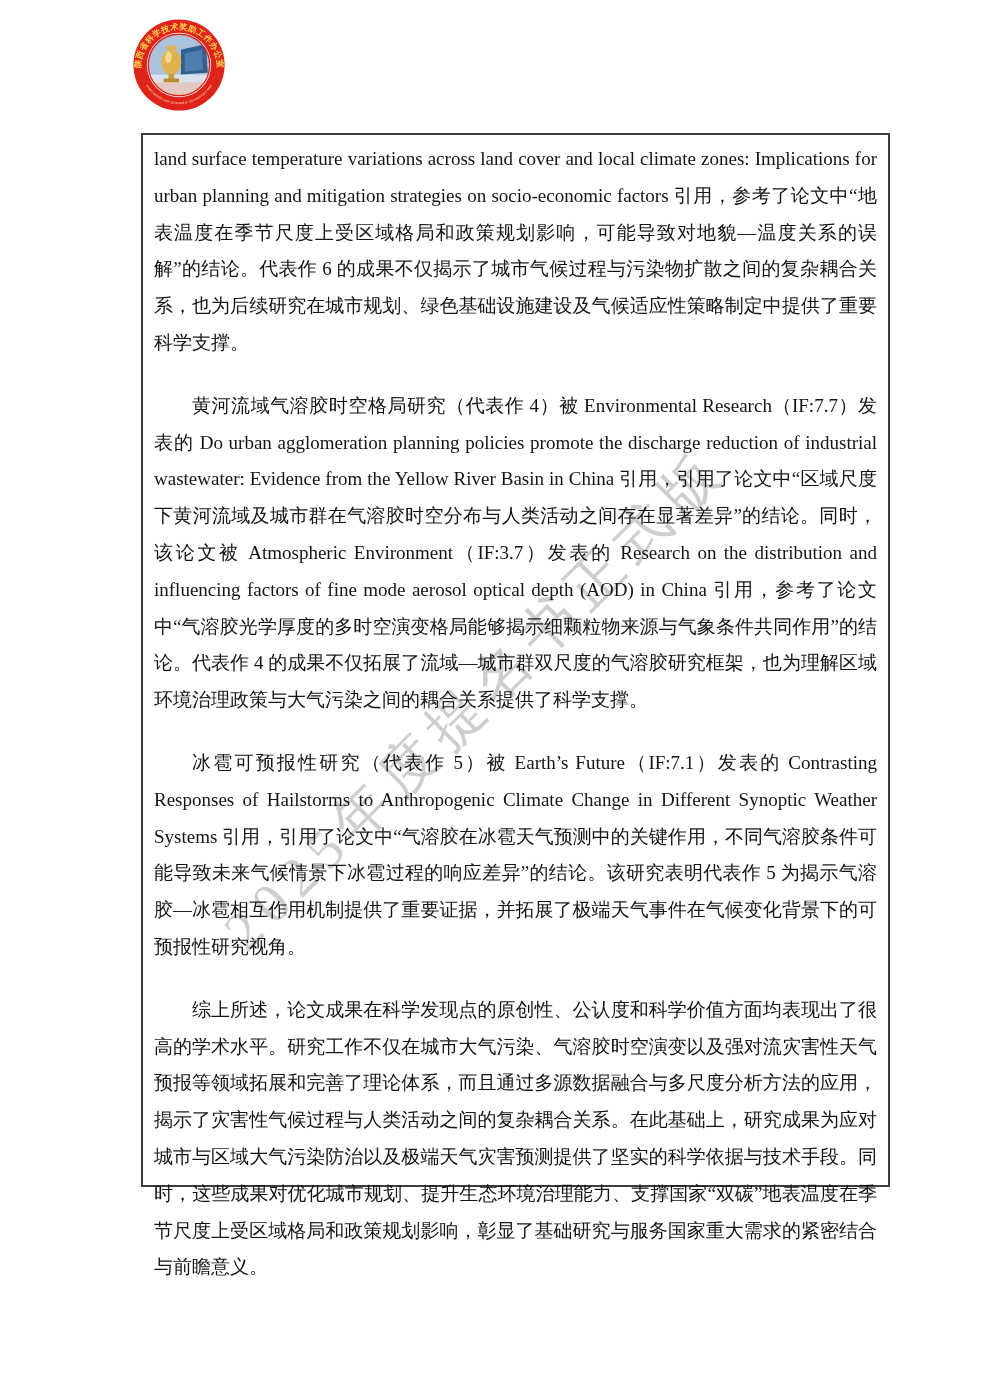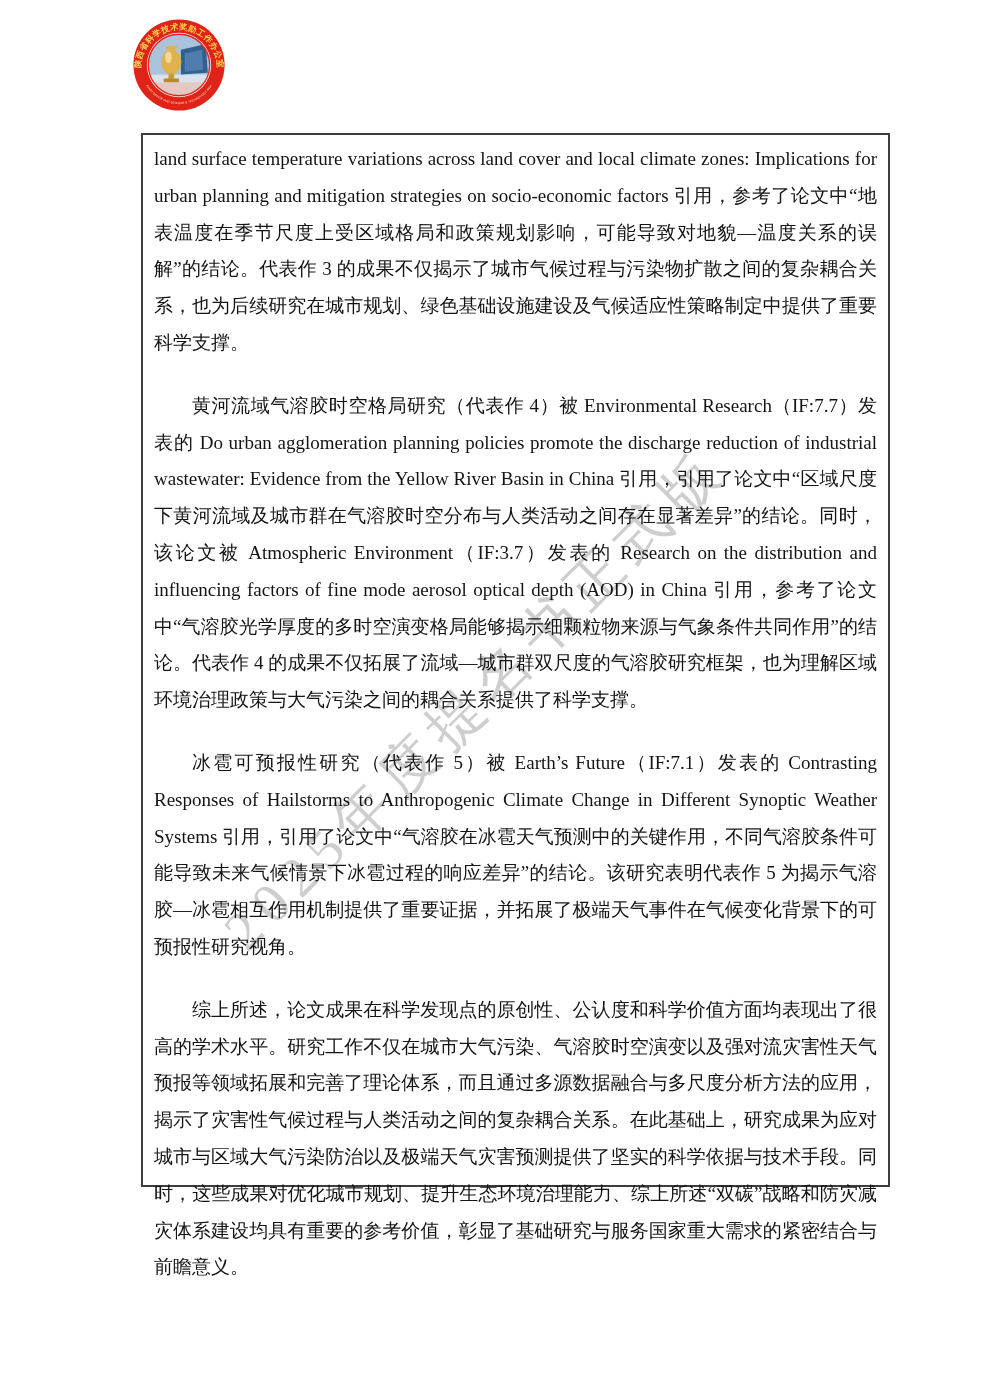--- a/index.html
+++ b/index.html
@@ -102,19 +102,19 @@
       </text>
       <text font-size="3" fill="#fff3c4" letter-spacing="0.2" font-family="'Liberation Sans','DejaVu Sans',sans-serif">
         <textPath href="#arcBottom" startOffset="50%" text-anchor="middle">SHAANXI OFFICE FOR SCIENCE &amp; TECHNOLOGY AWARD</textPath>
       </text>
     </svg>
   </div>
 
   <div class="watermark">2025年度提名书正式版</div>
 
   <div class="content-box">
-    <p>land surface temperature variations across land cover and local climate zones: Implications for urban planning and mitigation strategies on socio-economic factors 引用，参考了论文中“地表温度在季节尺度上受区域格局和政策规划影响，可能导致对地貌—温度关系的误解”的结论。代表作 3 的成果不仅揭示了城市气候过程与污染物扩散之间的复杂耦合关系，也为后续研究在城市规划、绿色基础设施建设及气候适应性策略制定中提供了重要科学支撑。</p>
+    <p>land surface temperature variations across land cover and local climate zones: Implications for urban planning and mitigation strategies on socio-economic factors 引用，参考了论文中“地表温度在季节尺度上受区域格局和政策规划影响，可能导致对地貌—温度关系的误解”的结论。代表作 6 的成果不仅揭示了城市气候过程与污染物扩散之间的复杂耦合关系，也为后续研究在城市规划、绿色基础设施建设及气候适应性策略制定中提供了重要科学支撑。</p>
     <p class="indent">黄河流域气溶胶时空格局研究（代表作 4）被 Environmental Research（IF:7.7）发表的 Do urban agglomeration planning policies promote the discharge reduction of industrial wastewater: Evidence from the Yellow River Basin in China 引用，引用了论文中“区域尺度下黄河流域及城市群在气溶胶时空分布与人类活动之间存在显著差异”的结论。同时，该论文被 Atmospheric Environment（IF:3.7）发表的 Research on the distribution and influencing factors of fine mode aerosol optical depth (AOD) in China 引用，参考了论文中“气溶胶光学厚度的多时空演变格局能够揭示细颗粒物来源与气象条件共同作用”的结论。代表作 4 的成果不仅拓展了流域—城市群双尺度的气溶胶研究框架，也为理解区域环境治理政策与大气污染之间的耦合关系提供了科学支撑。</p>
     <p class="indent">冰雹可预报性研究（代表作 5）被 Earth’s Future（IF:7.1）发表的 Contrasting Responses of Hailstorms to Anthropogenic Climate Change in Different Synoptic Weather Systems 引用，引用了论文中“气溶胶在冰雹天气预测中的关键作用，不同气溶胶条件可能导致未来气候情景下冰雹过程的响应差异”的结论。该研究表明代表作 5 为揭示气溶胶—冰雹相互作用机制提供了重要证据，并拓展了极端天气事件在气候变化背景下的可预报性研究视角。</p>
-    <p class="indent">综上所述，论文成果在科学发现点的原创性、公认度和科学价值方面均表现出了很高的学术水平。研究工作不仅在城市大气污染、气溶胶时空演变以及强对流灾害性天气预报等领域拓展和完善了理论体系，而且通过多源数据融合与多尺度分析方法的应用，揭示了灾害性气候过程与人类活动之间的复杂耦合关系。在此基础上，研究成果为应对城市与区域大气污染防治以及极端天气灾害预测提供了坚实的科学依据与技术手段。同时，这些成果对优化城市规划、提升生态环境治理能力、综上所述“双碳”战略和防灾减灾体系建设均具有重要的参考价值，彰显了基础研究与服务国家重大需求的紧密结合与前瞻意义。</p>
+    <p class="indent">综上所述，论文成果在科学发现点的原创性、公认度和科学价值方面均表现出了很高的学术水平。研究工作不仅在城市大气污染、气溶胶时空演变以及强对流灾害性天气预报等领域拓展和完善了理论体系，而且通过多源数据融合与多尺度分析方法的应用，揭示了灾害性气候过程与人类活动之间的复杂耦合关系。在此基础上，研究成果为应对城市与区域大气污染防治以及极端天气灾害预测提供了坚实的科学依据与技术手段。同时，这些成果对优化城市规划、提升生态环境治理能力、支撑国家“双碳”地表温度在季节尺度上受区域格局和政策规划影响，彰显了基础研究与服务国家重大需求的紧密结合与前瞻意义。</p>
   </div>
 
 </div>
 
 </body></html>

